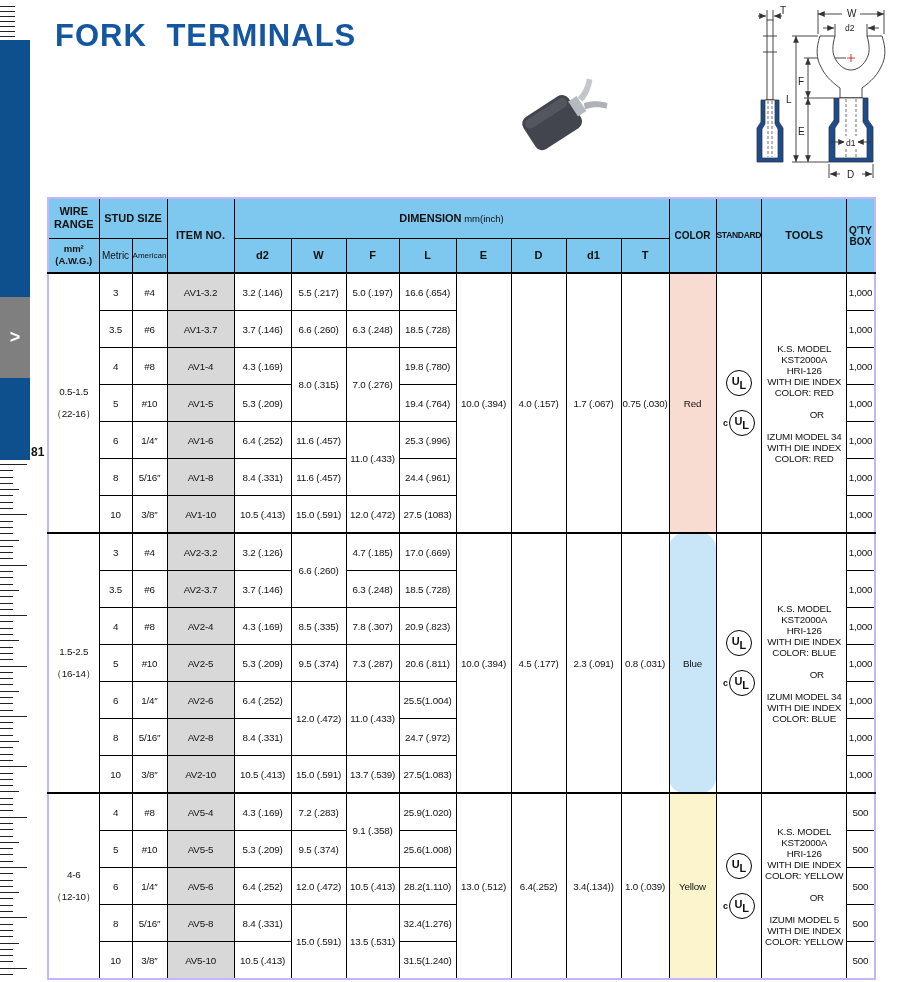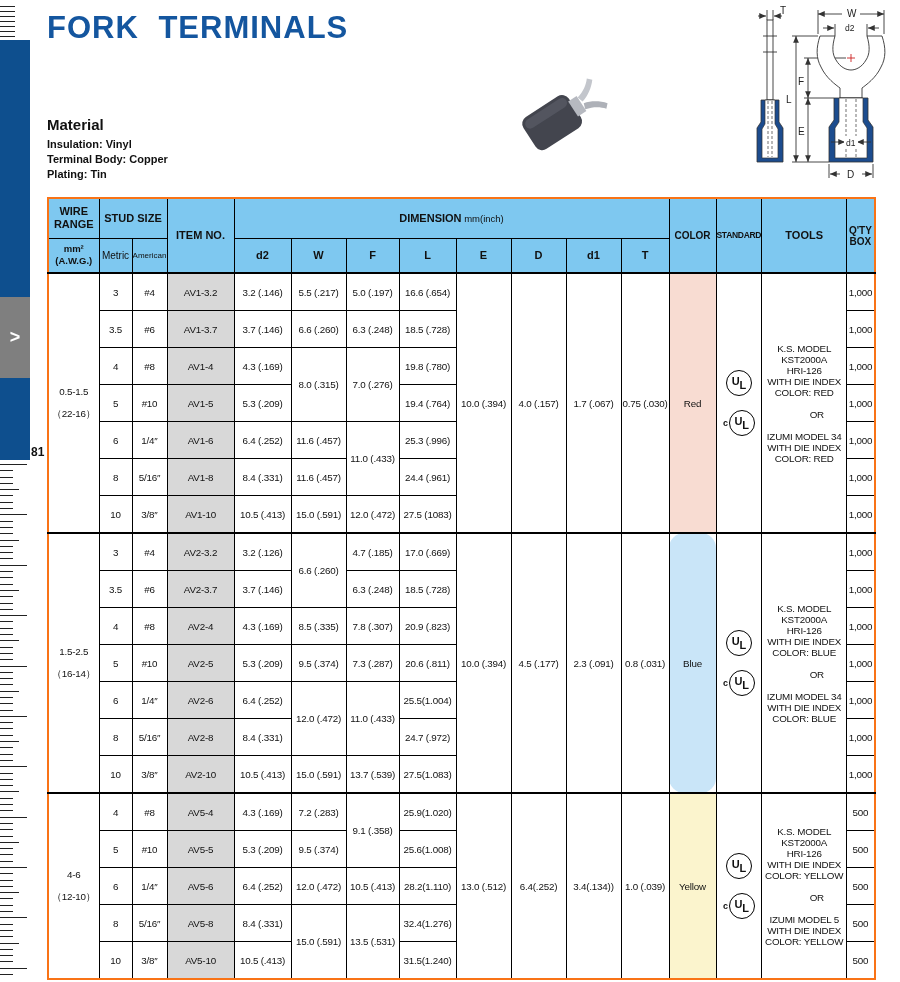--- a/index.html
+++ b/index.html
@@ -12,34 +12,34 @@
   #side-bar{position:absolute;left:0;top:40px;width:30px;height:420px;background:var(--sidebar);}
   #side-tab{position:absolute;left:0;top:297px;width:30px;height:81px;background:var(--tab_gray);
     display:flex;align-items:center;justify-content:center;color:#fff;font-size:18px;font-weight:bold;}
   #page-num{position:absolute;left:31px;top:445px;font-size:12px;font-weight:bold;}
   #ruler-bottom{position:absolute;left:0;top:464px;width:30px;}
   #ruler-bottom .tick{height:1px;background:#222;width:13px;margin-bottom:5.3px;}
   #ruler-bottom .tick.med{width:19px;}
   #ruler-bottom .tick.long{width:27px;}
 
   
-  #title{position:absolute;left:47px;top:10px;margin:0;font-size:31px;font-weight:bold;
+  #title{position:absolute;left:47px;top:10px;margin:8px;font-size:31px;font-weight:bold;
          color:var(--title);letter-spacing:1px;word-spacing:10px;}
   #material{position:absolute;left:47px;top:116px;}
   #material .m-head{font-size:15px;font-weight:bold;margin-bottom:4px;}
   #material .m-line{font-size:11px;font-weight:bold;line-height:15px;}
 
   
   #photo{position:absolute;left:500px;top:55px;}
   #drawing{position:absolute;left:668px;top:2px;}
   #drawing text{font-family:"Liberation Sans",sans-serif;fill:#222;}
 
   
   #spec{position:absolute;left:47px;top:197px;border-collapse:collapse;table-layout:fixed;
-        border:2px solid #f97316;}
+        border:2px solid #c4b5fd;}
   #spec th,#spec td{border:1px solid #000;text-align:center;vertical-align:middle;padding:0;
         overflow:hidden;}
   #spec thead th{background:var(--header_bg);font-weight:bold;}
   #spec tr.hr1{height:40px;} #spec tr.hr2{height:35px;}
   .h-main{font-size:11px;line-height:13px;white-space:pre-line;}
   .h-main .unit{font-weight:normal;font-size:9.5px;}
   .h-standard{font-size:8.5px;letter-spacing:-0.3px;}
   .h-color{font-size:10px;}
   .h-qty{font-size:10px;line-height:11px;}
   .h-sub{white-space:pre-line;}
@@ -158,26 +158,20 @@
       <div class="tick med"></div>
       <div class="tick"></div>
       <div class="tick"></div>
       <div class="tick"></div>
       <div class="tick long"></div>
       <div class="tick"></div>
     </div>
 
   <h1 id="title">FORK  TERMINALS</h1>
 
-  <div id="material">
-    <div class="m-head">Material</div>
-    <div class="m-line">Insulation: Vinyl</div>
-    <div class="m-line">Terminal Body: Copper</div>
-    <div class="m-line">Plating: Tin</div>
-  </div>
 
   <svg id="photo" width="130" height="115" viewBox="0 0 130 115">
     <g transform="rotate(-33 65 58)">
       <rect x="22" y="40" width="54" height="38" rx="8" fill="#43454e"></rect>
       <rect x="25" y="43" width="48" height="10" rx="5" fill="#565863" opacity="0.85"></rect>
       <rect x="74" y="50" width="10" height="18" fill="#b6b9c0"></rect>
       <path d="M84 52 C92 50 98 46 102 41 L106 45 C101 51 94 56 86 58 Z" fill="#c3c6cc"></path>
       <path d="M84 66 C92 68 98 72 102 77 L106 73 C101 67 94 62 86 60 Z" fill="#aeb1b8"></path>
     </g>
   </svg>

